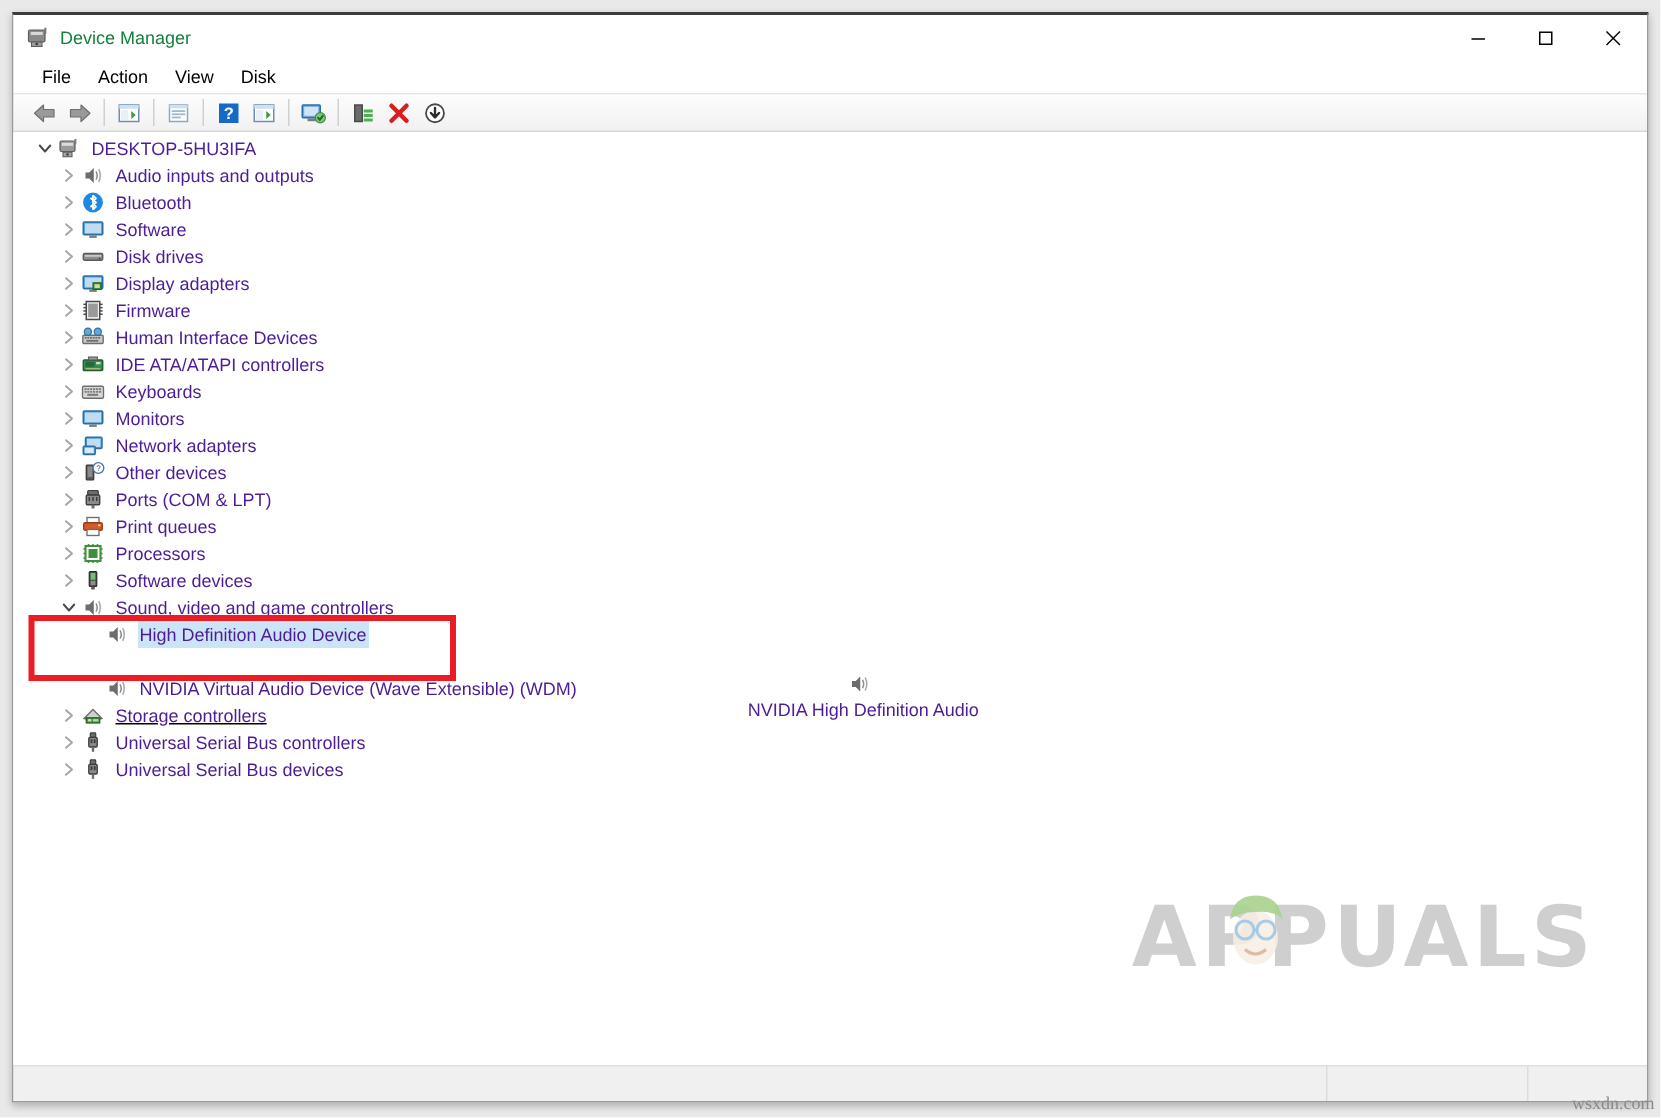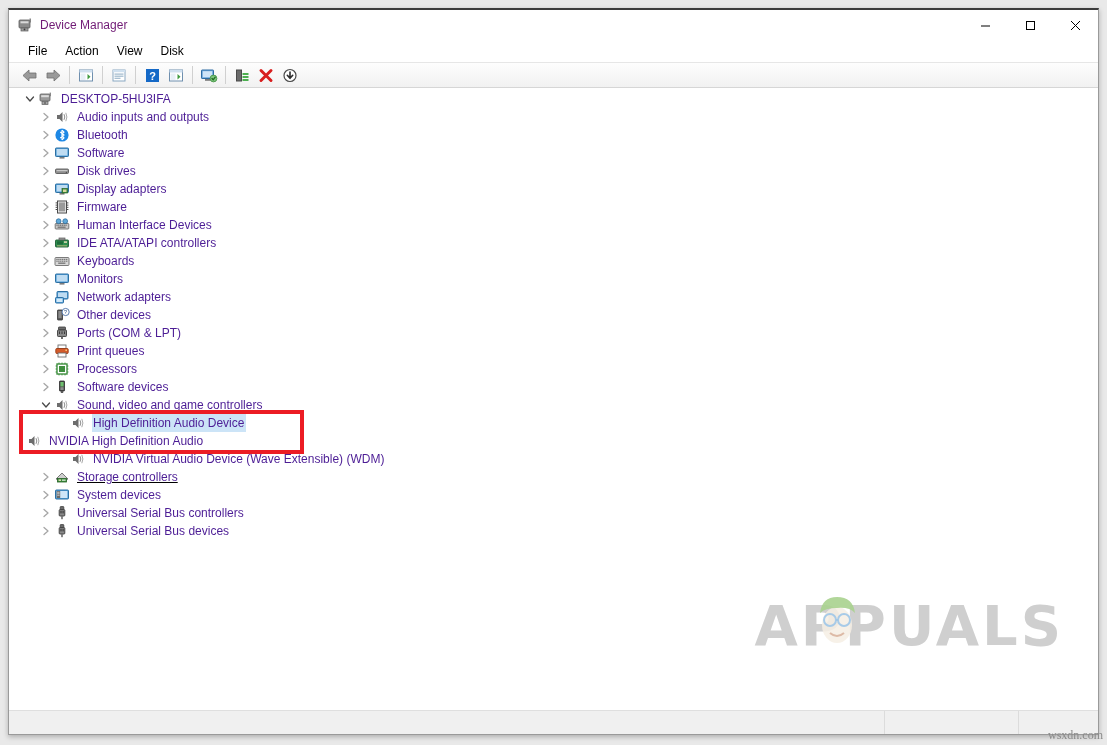--- a/index.html
+++ b/index.html
@@ -37,21 +37,21 @@
     position: relative;
   }
   .title-icon {
     width: 16px; height: 16px;
     margin-left: 8px; margin-right: 7px;
     position: relative;
     flex: 0 0 auto;
   }
   .title-text {
     font-size: 12px;
-    color: #701a75;
+    color: #15803d;
     line-height: 16px;
   }
   .win-buttons {
     position: absolute;
     right: 0; top: 0;
     height: 30px;
     display: flex;
   }
   .win-btn {
     width: 45px; height: 30px;
@@ -619,21 +619,21 @@
           </div>
           <div class="row selected" style="padding-left: 44px;">
             <span class="chev empty"></span>
             <span class="dev-icon"><svg width="16" height="16" viewBox="0 0 16 16">
                 <path d="M3 6 L5.5 6 L8.5 3 L8.5 13 L5.5 10 L3 10 Z" fill="#6d6d6d"></path>
                 <path d="M10 5.2 Q11.6 8 10 10.8" stroke="#8c8c8c" stroke-width="1" fill="none"></path>
                 <path d="M11.8 3.8 Q14 8 11.8 12.2" stroke="#a8a8a8" stroke-width="1" fill="none"></path>
               </svg></span>
             <span class="label">High Definition Audio Device</span>
           </div>
-          <div class="row" style="">
+          <div class="row" style="padding-left: 44px; flex-direction: column;">
             <span class="chev empty"></span>
             <span class="dev-icon"><svg width="16" height="16" viewBox="0 0 16 16">
                 <path d="M3 6 L5.5 6 L8.5 3 L8.5 13 L5.5 10 L3 10 Z" fill="#6d6d6d"></path>
                 <path d="M10 5.2 Q11.6 8 10 10.8" stroke="#8c8c8c" stroke-width="1" fill="none"></path>
                 <path d="M11.8 3.8 Q14 8 11.8 12.2" stroke="#a8a8a8" stroke-width="1" fill="none"></path>
               </svg></span>
             <span class="label">NVIDIA High Definition Audio</span>
           </div>
           <div class="row" style="padding-left: 44px; align-items: center;">
             <span class="chev empty"></span>
@@ -650,36 +650,20 @@
                 <path d="M3 1.5 L7 5 L3 8.5" stroke="#a6a6a6" stroke-width="1.3" fill="none" stroke-linecap="round" stroke-linejoin="round"></path>
               </svg>
             </span>
             <span class="dev-icon"><svg width="16" height="16" viewBox="0 0 16 16">
                 <path d="M2 10 L8 4 L14 10 L8 12 Z" fill="#cfcfcf" stroke="#6d6d6d" stroke-width="0.9"></path>
                 <rect x="3.5" y="9.5" width="9" height="3.5" fill="#3f8f3f" stroke="#256025" stroke-width="0.8"></rect>
                 <rect x="4.6" y="10.4" width="2.4" height="1.6" fill="#d8d8b0"></rect>
                 <rect x="8" y="10.4" width="3.6" height="1.6" fill="#b8d8b8"></rect>
               </svg></span>
             <span class="label">Storage controllers</span>
-          </div>
-          <div class="row" style="padding-left: 28px;">
-            <span class="chev">
-              <svg width="10" height="10" viewBox="0 0 10 10">
-                <path d="M3 1.5 L7 5 L3 8.5" stroke="#a6a6a6" stroke-width="1.3" fill="none" stroke-linecap="round" stroke-linejoin="round"></path>
-              </svg>
-            </span>
-            <span class="dev-icon"><svg width="16" height="16" viewBox="0 0 16 16">
-                <rect x="1.5" y="3" width="13" height="9" rx="0.8" fill="#4f9fd8" stroke="#2c6fa3" stroke-width="1"></rect>
-                <rect x="2.6" y="4" width="10.8" height="7" fill="#cfe6f8"></rect>
-                <rect x="2.6" y="4" width="3.6" height="7" fill="#6b6b6b"></rect>
-                <rect x="3.2" y="4.8" width="2.4" height="0.9" fill="#cfcfcf"></rect>
-                <rect x="3.2" y="6.3" width="2.4" height="0.9" fill="#cfcfcf"></rect>
-                <rect x="3.2" y="7.8" width="2.4" height="0.9" fill="#cfcfcf"></rect>
-              </svg></span>
-            <span class="label">System devices</span>
           </div>
           <div class="row" style="padding-left: 28px;">
             <span class="chev">
               <svg width="10" height="10" viewBox="0 0 10 10">
                 <path d="M3 1.5 L7 5 L3 8.5" stroke="#a6a6a6" stroke-width="1.3" fill="none" stroke-linecap="round" stroke-linejoin="round"></path>
               </svg>
             </span>
             <span class="dev-icon"><svg width="16" height="16" viewBox="0 0 16 16">
                 <rect x="6.2" y="1.6" width="3.6" height="3" rx="0.5" fill="#6d6d6d" stroke="#3c3c3c" stroke-width="0.8"></rect>
                 <rect x="5.2" y="4.6" width="5.6" height="6.4" rx="0.8" fill="#8a8a8a" stroke="#3c3c3c" stroke-width="0.9"></rect>

